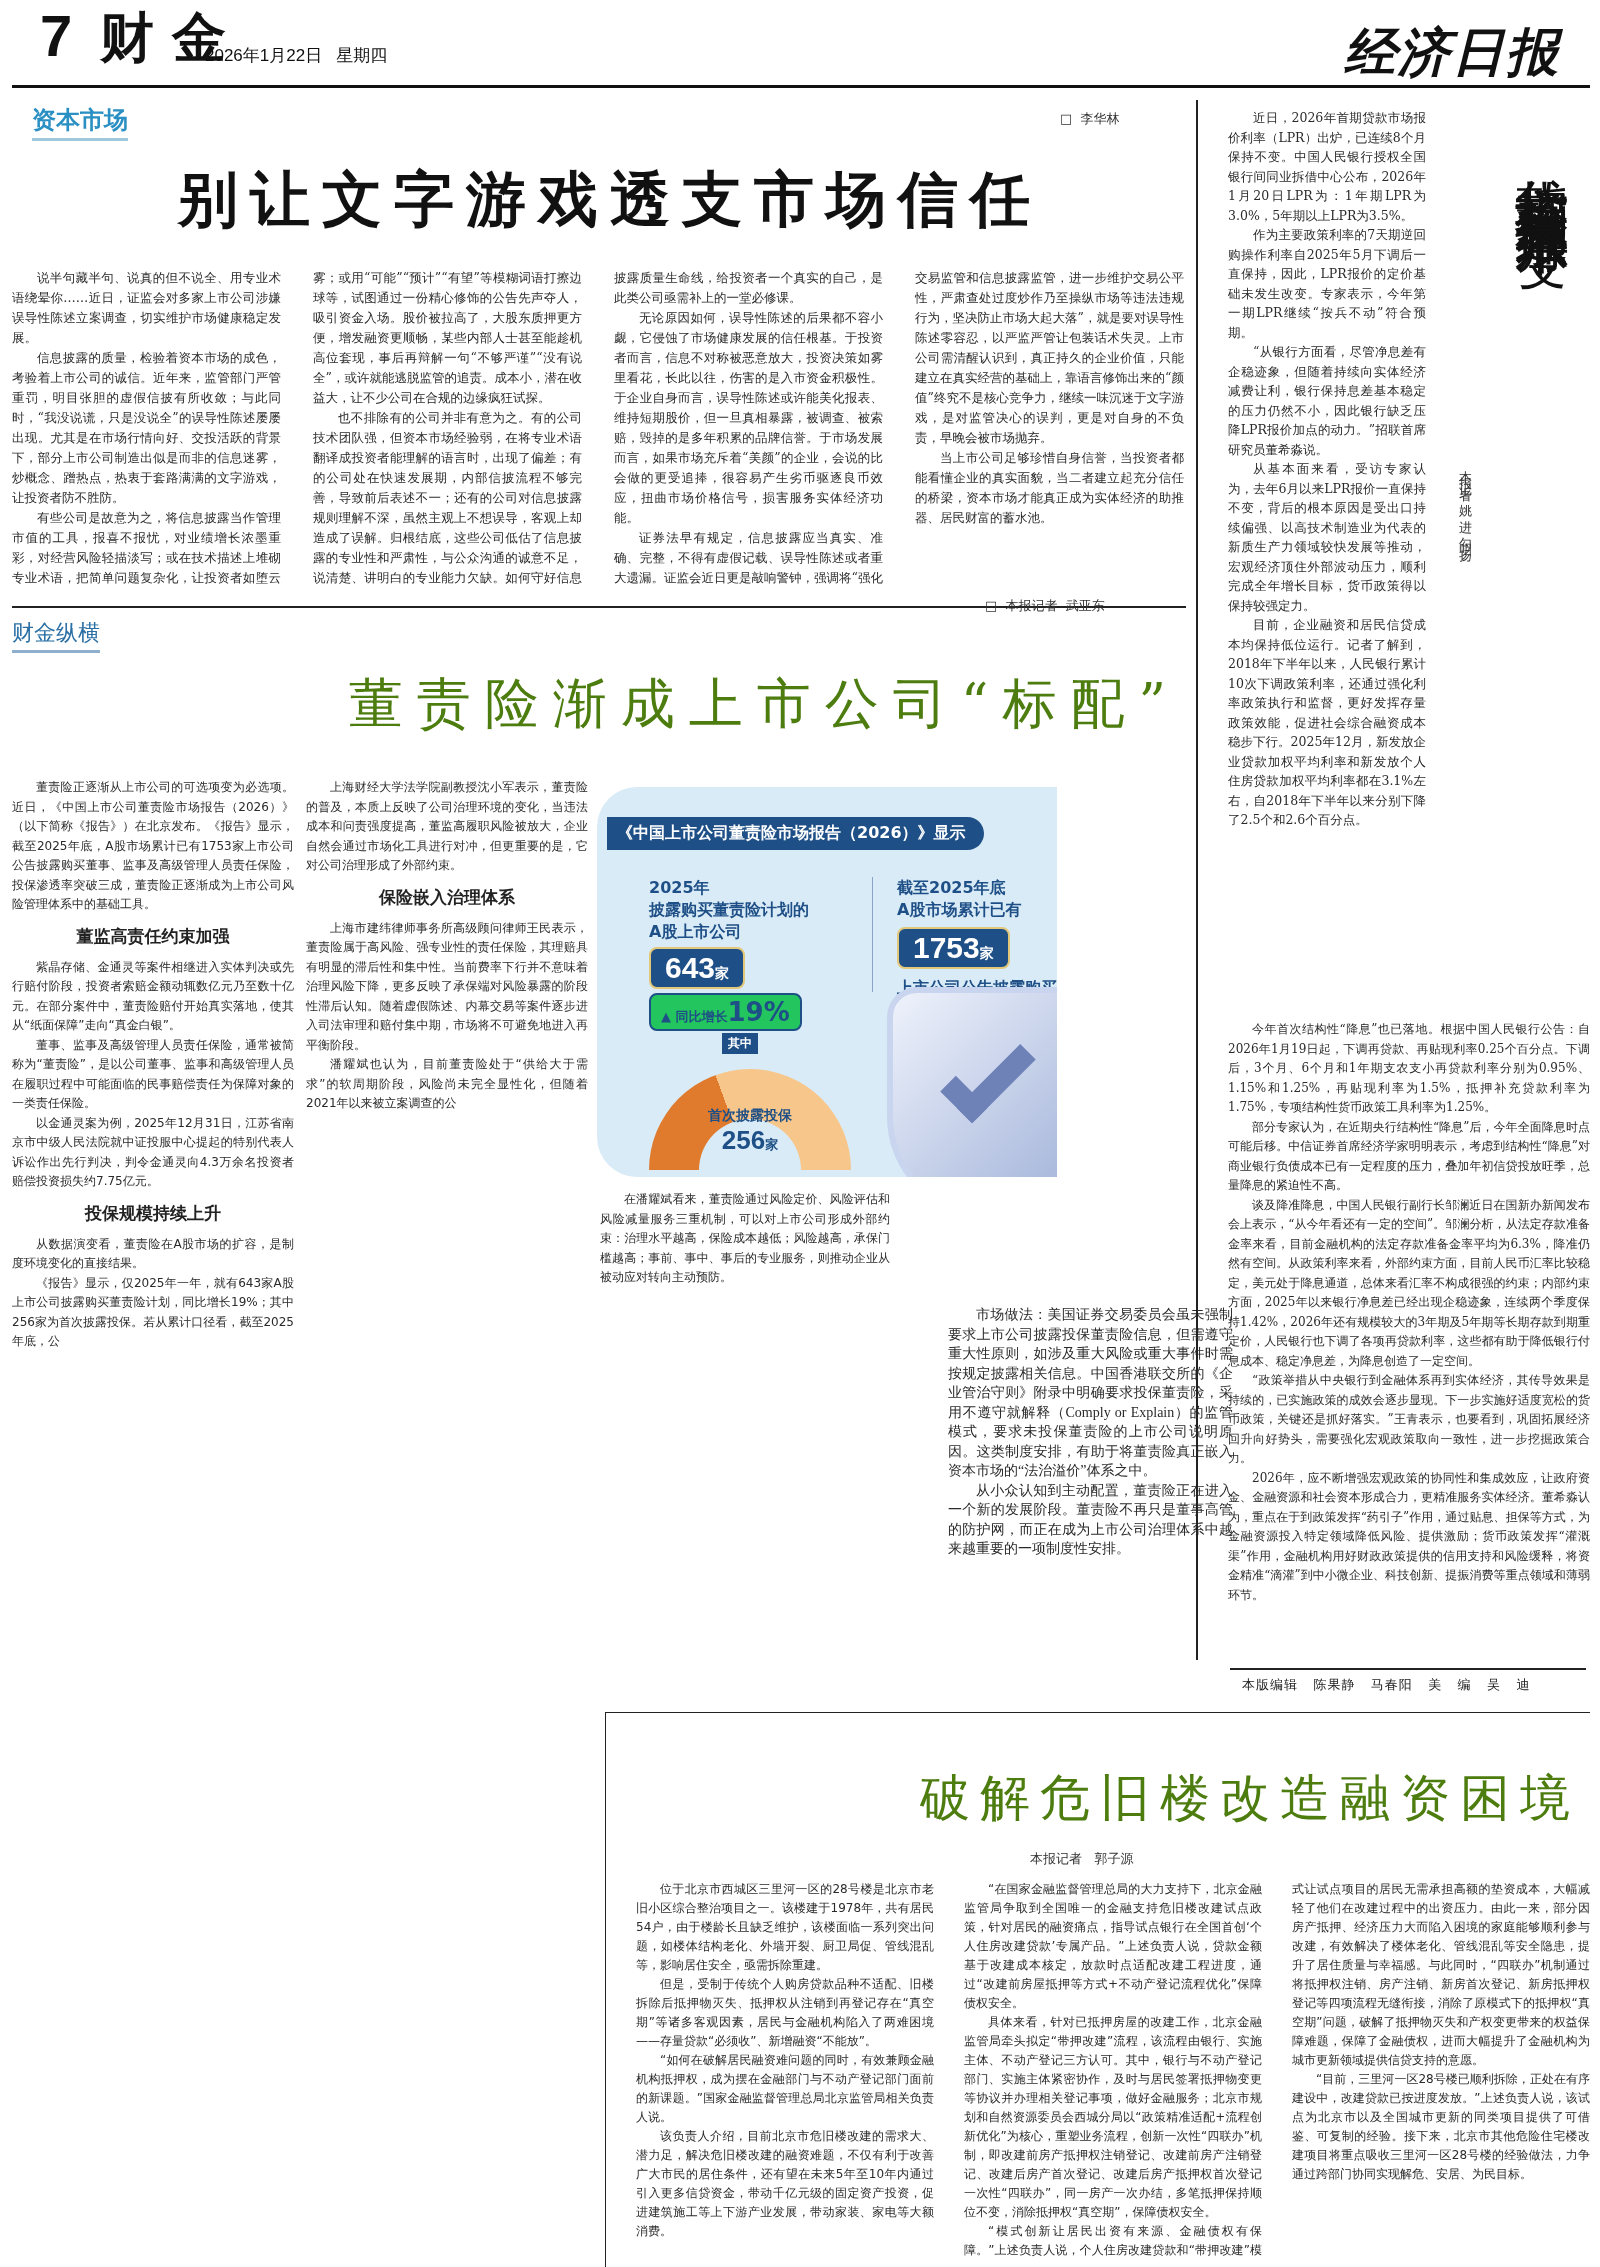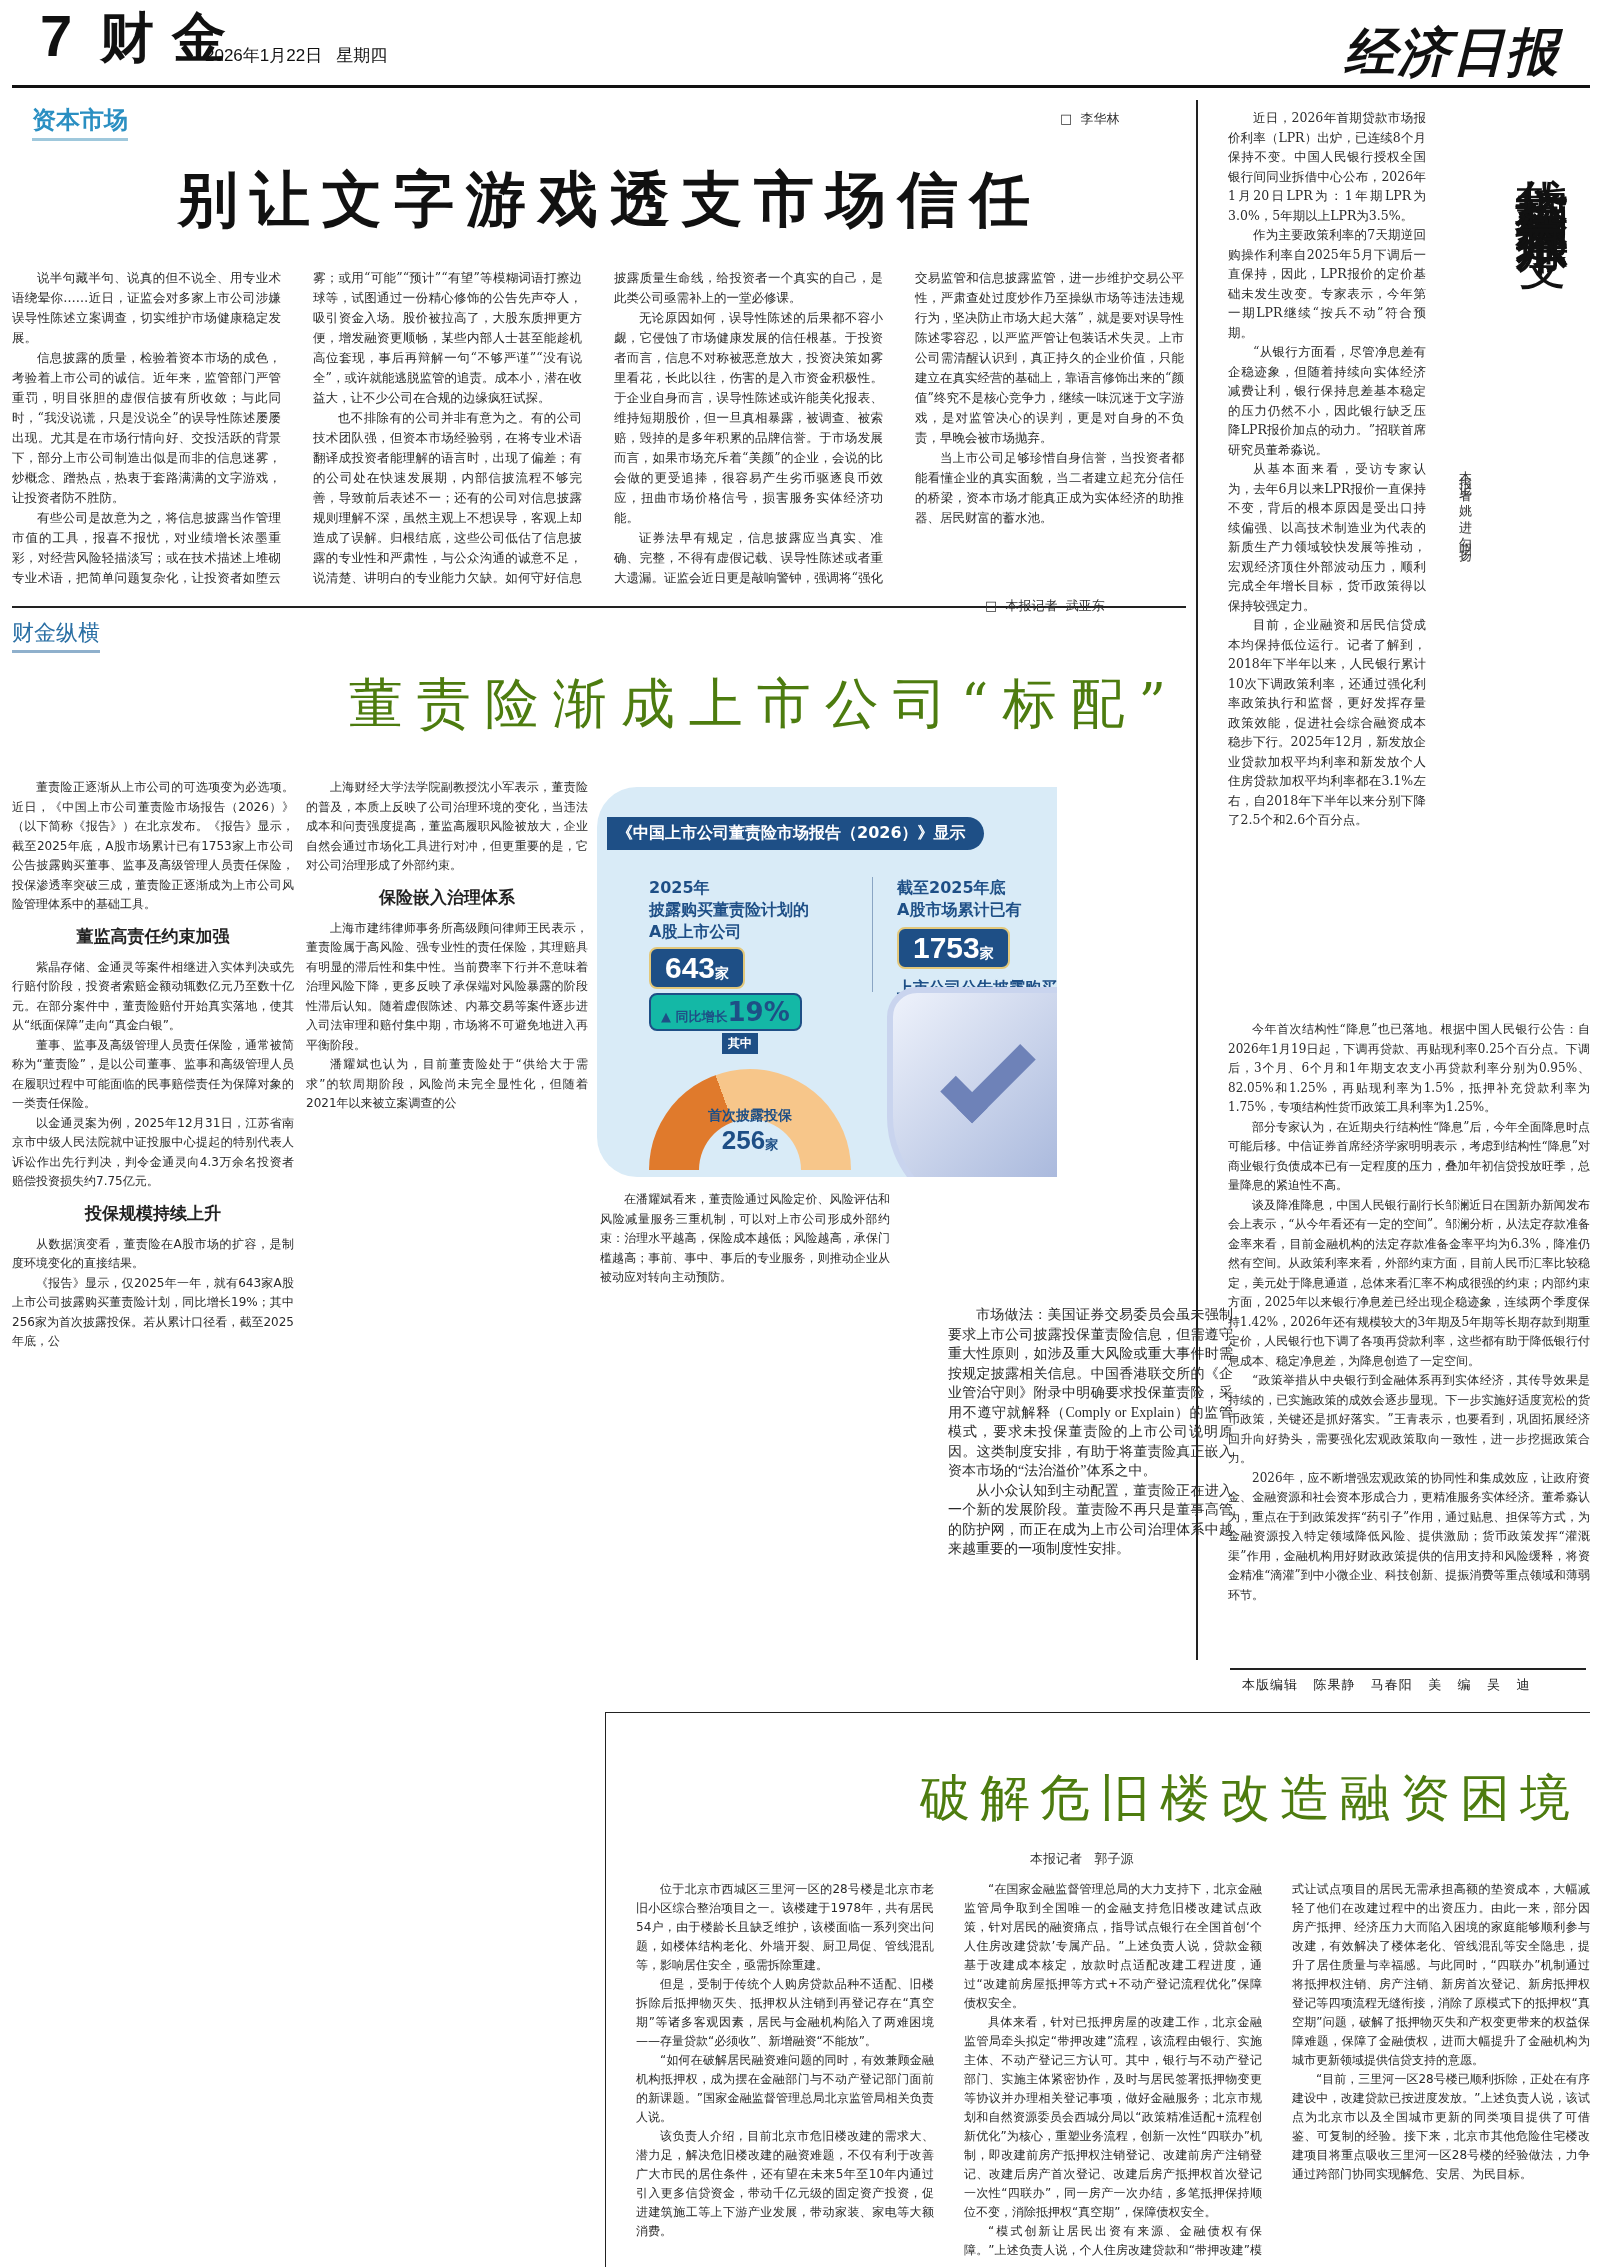--- a/index.html
+++ b/index.html
@@ -20,21 +20,21 @@
 .subhead{font:bold 17px "DejaVu Sans",sans-serif;text-align:center;color:#222}
 .vline{background:#222;width:2px}
 .hline{background:#222;height:2px}
 .side-title{font:54px "DejaVu Sans",sans-serif;color:#111;writing-mode:vertical-rl;letter-spacing:4px}
 .side-byline{writing-mode:vertical-rl;font-size:13px;color:#333;letter-spacing:6px}
 .info{left:597px;top:787px;width:460px;height:390px;background:#d9ebf7;border-radius:40px 0 0 40px;overflow:hidden}
 .info-title{position:absolute;left:10px;top:30px;background:#1e4f86;color:#fff;font:bold 16px "DejaVu Sans",sans-serif;padding:6px 18px 6px 10px;border-radius:0 18px 18px 0;white-space:nowrap}
 .info-lbl{position:absolute;font:bold 16px "DejaVu Sans",sans-serif;color:#1e4f86;line-height:22px}
 .info-num{position:absolute;background:#1e4f86;color:#fff;font:bold 30px "Liberation Sans",sans-serif;padding:2px 14px;border-radius:8px;border:2px solid #e3c87a}
 .info-num small{font-size:14px}
-.info-growth{position:absolute;left:52px;top:206px;border:2px solid #1e4f86;border-radius:8px;background:#14b8a6;color:#1e4f86;font:bold 13px "DejaVu Sans",sans-serif;padding:2px 10px}
+.info-growth{position:absolute;left:52px;top:206px;border:2px solid #1e4f86;border-radius:8px;background:#22c55e;color:#1e4f86;font:bold 13px "DejaVu Sans",sans-serif;padding:2px 10px}
 .info-growth b{font-size:26px}
 .gauge{position:absolute;left:52px;top:282px;width:202px;height:101px;border-radius:101px 101px 0 0;background:conic-gradient(from -90deg at 50% 100%,#e07a2c 0 70deg,#f7c68a 70deg 180deg,transparent 180deg)}
 .gauge-inner{position:absolute;left:50px;top:50px;width:102px;height:51px;border-radius:51px 51px 0 0;background:#d9ebf7}
 .gauge-lbl{position:absolute;left:52px;top:320px;width:202px;text-align:center;color:#1e4f86;font:bold 14px "DejaVu Sans",sans-serif}
 .gauge-lbl b{display:block;font:bold 26px "Liberation Sans",sans-serif}
 .shield{position:absolute;right:-30px;top:200px;width:200px;height:230px;background:linear-gradient(135deg,#eef2fb,#9fb0d8);border-radius:30px 30px 100px 100px;border:6px solid #c9d4ee}
 .check{position:absolute;left:50px;top:60px;width:90px;height:45px;border-left:22px solid #6e82b8;border-bottom:22px solid #6e82b8;transform:rotate(-45deg)}
 .qi{position:absolute;left:125px;top:246px;background:#1e4f86;color:#fff;font:bold 12px "DejaVu Sans",sans-serif;padding:2px 6px}
 .divider-v{position:absolute;left:275px;top:90px;width:1px;height:115px;background:#8aa5c4}
 .footer-edit{font-size:13px;color:#222;white-space:pre;letter-spacing:1px}
@@ -117,21 +117,21 @@
 <div class="abs col-text" style="left:1228px;top:108px;width:198px;height:880px;font-size:12.5px;line-height:19.5px">
   <p>近日，2026年首期贷款市场报价利率（LPR）出炉，已连续8个月保持不变。中国人民银行授权全国银行间同业拆借中心公布，2026年1月20日LPR为：1年期LPR为3.0%，5年期以上LPR为3.5%。</p>
   <p>作为主要政策利率的7天期逆回购操作利率自2025年5月下调后一直保持，因此，LPR报价的定价基础未发生改变。专家表示，今年第一期LPR继续“按兵不动”符合预期。</p>
   <p>“从银行方面看，尽管净息差有企稳迹象，但随着持续向实体经济减费让利，银行保持息差基本稳定的压力仍然不小，因此银行缺乏压降LPR报价加点的动力。”招联首席研究员董希淼说。</p>
   <p>从基本面来看，受访专家认为，去年6月以来LPR报价一直保持不变，背后的根本原因是受出口持续偏强、以高技术制造业为代表的新质生产力领域较快发展等推动，宏观经济顶住外部波动压力，顺利完成全年增长目标，货币政策得以保持较强定力。</p>
   <p>目前，企业融资和居民信贷成本均保持低位运行。记者了解到，2018年下半年以来，人民银行累计10次下调政策利率，还通过强化利率政策执行和监督，更好发挥存量政策效能，促进社会综合融资成本稳步下行。2025年12月，新发放企业贷款加权平均利率和新发放个人住房贷款加权平均利率都在3.1%左右，自2018年下半年以来分别下降了2.5个和2.6个百分点。</p>
 </div>
 <div class="abs side-byline" style="left:1456px;top:460px">本报记者  姚  进  勾明扬</div>
 <div class="abs side-title" style="left:1505px;top:135px;height:860px">贷款市场报价利率连续八个月不变</div>
 <div class="abs col-text" style="left:1228px;top:1020px;width:362px;height:620px;font-size:12px;line-height:19.5px">
-  <p>今年首次结构性“降息”也已落地。根据中国人民银行公告：自2026年1月19日起，下调再贷款、再贴现利率0.25个百分点。下调后，3个月、6个月和1年期支农支小再贷款利率分别为0.95%、82.05%和1.25%，再贴现利率为1.5%，抵押补充贷款利率为1.75%，专项结构性货币政策工具利率为1.25%。</p>
+  <p>今年首次结构性“降息”也已落地。根据中国人民银行公告：自2026年1月19日起，下调再贷款、再贴现利率0.25个百分点。下调后，3个月、6个月和1年期支农支小再贷款利率分别为0.95%、1.15%和1.25%，再贴现利率为1.5%，抵押补充贷款利率为1.75%，专项结构性货币政策工具利率为1.25%。</p>
   <p>部分专家认为，在近期央行结构性“降息”后，今年全面降息时点可能后移。中信证券首席经济学家明明表示，考虑到结构性“降息”对商业银行负债成本已有一定程度的压力，叠加年初信贷投放旺季，总量降息的紧迫性不高。</p>
   <p>谈及降准降息，中国人民银行副行长邹澜近日在国新办新闻发布会上表示，“从今年看还有一定的空间”。邹澜分析，从法定存款准备金率来看，目前金融机构的法定存款准备金率平均为6.3%，降准仍然有空间。从政策利率来看，外部约束方面，目前人民币汇率比较稳定，美元处于降息通道，总体来看汇率不构成很强的约束；内部约束方面，2025年以来银行净息差已经出现企稳迹象，连续两个季度保持1.42%，2026年还有规模较大的3年期及5年期等长期存款到期重定价，人民银行也下调了各项再贷款利率，这些都有助于降低银行付息成本、稳定净息差，为降息创造了一定空间。</p>
   <p>“政策举措从中央银行到金融体系再到实体经济，其传导效果是持续的，已实施政策的成效会逐步显现。下一步实施好适度宽松的货币政策，关键还是抓好落实。”王青表示，也要看到，巩固拓展经济回升向好势头，需要强化宏观政策取向一致性，进一步挖掘政策合力。</p>
   <p>2026年，应不断增强宏观政策的协同性和集成效应，让政府资金、金融资源和社会资本形成合力，更精准服务实体经济。董希淼认为，重点在于到政策发挥“药引子”作用，通过贴息、担保等方式，为金融资源投入特定领域降低风险、提供激励；货币政策发挥“灌溉渠”作用，金融机构用好财政政策提供的信用支持和风险缓释，将资金精准“滴灌”到中小微企业、科技创新、提振消费等重点领域和薄弱环节。</p>
 </div>
 <div class="abs hline" style="left:1230px;top:1668px;width:356px;height:2px"></div>
 <div class="abs footer-edit" style="left:1242px;top:1676px">本版编辑   陈果静   马春阳   美   编   吴   迪</div>
 
 <div class="abs hline" style="left:605px;top:1712px;width:985px;height:1px"></div>
 <div class="abs vline" style="left:605px;top:1712px;height:555px;width:1px"></div>

